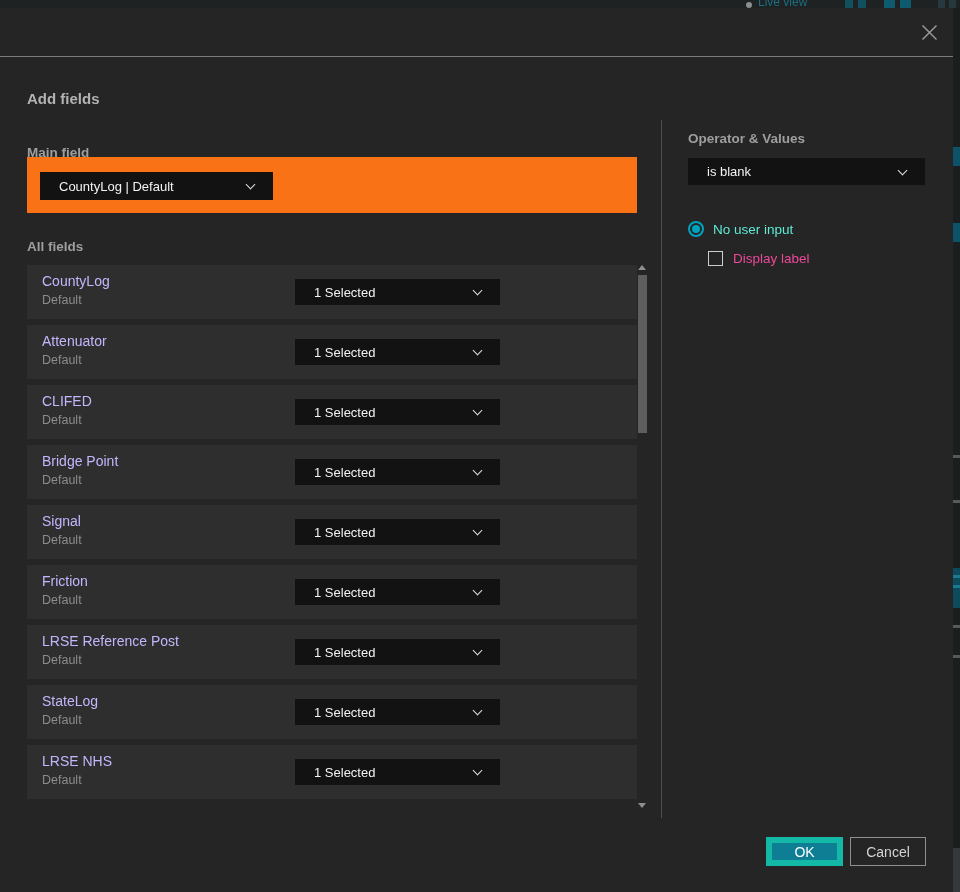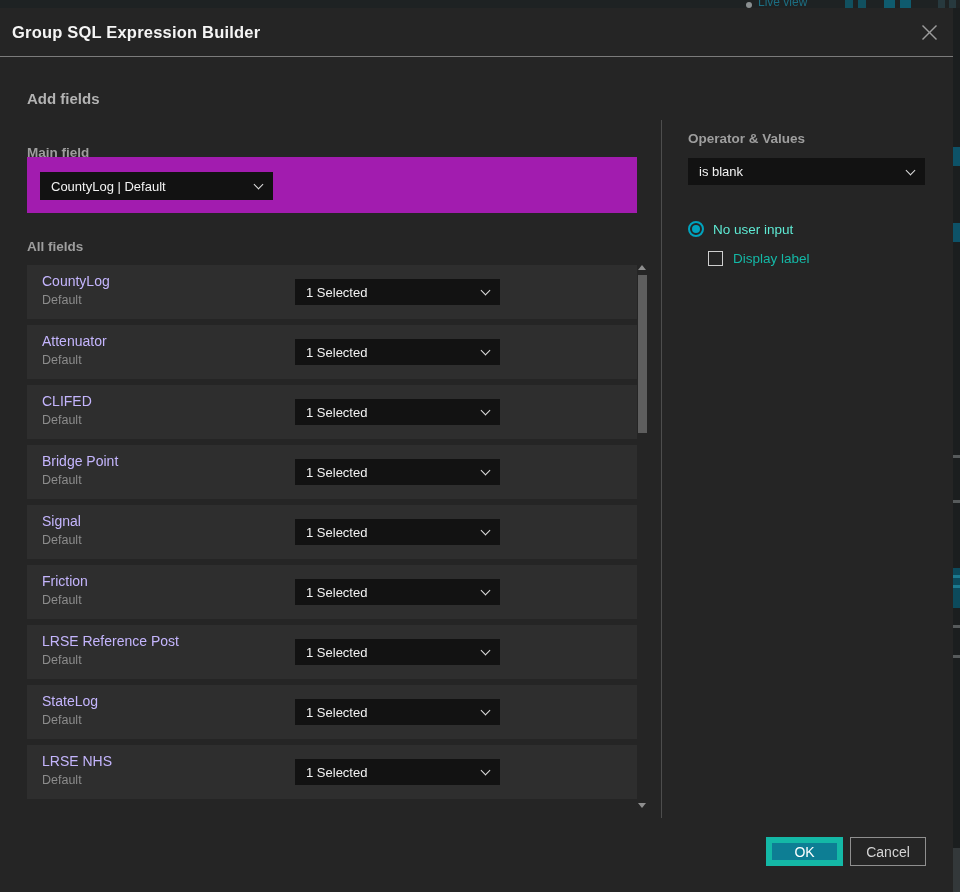--- a/index.html
+++ b/index.html
@@ -21,24 +21,24 @@
 
   #dlg-header { position:absolute; left:0; top:0; width:100%; height:49px;
                 border-bottom:1px solid #7b7b7b; display:flex; align-items:center; padding:0 12px; }
   #dlg-title { font-size:16.5px; font-weight:600; color:#f5f5f5; letter-spacing:.2px; }
   #dlg-close { position:absolute; right:13px; top:13px; width:22px; height:22px; cursor:pointer;
                display:flex; align-items:center; justify-content:center; }
 
   .h-add { position:absolute; left:27px; top:82px; font-size:15px; font-weight:700; color:#b3b3b3; }
   .h-sub { position:absolute; font-size:13.5px; font-weight:700; color:#9e9e9e; }
 
-  .panel { position:absolute; background:#a21caf; }
+  .panel { position:absolute; background:#f97316; }
 
   .dd { position:absolute; background:#121212; display:flex; align-items:center;
-        padding:0 11px; color:#f2f2f2; font-size:13px; cursor:pointer; }
+        padding:0 19px; color:#f2f2f2; font-size:13px; cursor:pointer; }
   .dd .dd-label { white-space:nowrap; overflow:hidden; }
   .chev { margin-left:auto; width:7px; height:7px; border-right:1.6px solid #dedede;
           border-bottom:1.6px solid #dedede; transform:rotate(45deg); margin-top:-3px; flex:none; }
   .cal { margin-right:9px; flex:none; display:flex; }
 
   
   #field-list { position:absolute; left:27px; top:257px; width:610px; }
   .field-row { position:relative; height:54px; background:#2e2e2e; margin-bottom:6px; }
   .field-row .fname { position:absolute; left:15px; top:8px;  font-size:14px;   color:#c4b5fd; }
   .field-row .fsub  { position:absolute; left:15px; top:28px; font-size:12.5px; color:#8c8c8c; }
@@ -56,21 +56,21 @@
 
   
   .radio-row { position:absolute; left:688px; top:213px; display:flex; align-items:center; cursor:pointer; }
   .radio-outer { width:16px; height:16px; border-radius:50%; border:2px solid #00a3be;
                  display:flex; align-items:center; justify-content:center; flex:none; }
   .radio-inner { width:8px; height:8px; border-radius:50%; background:#00a3be; }
   .radio-row .lbl { margin-left:9px; font-size:13.5px; color:#5eead4; }
 
   .check-row { position:absolute; left:708px; top:243px; display:flex; align-items:center; cursor:pointer; }
   .checkbox { width:15px; height:15px; border:1.6px solid #cfcfcf; background:transparent; flex:none; }
-  .check-row .lbl { margin-left:10px; font-size:13.5px; color:#14b8a6; }
+  .check-row .lbl { margin-left:10px; font-size:13.5px; color:#ec4899; }
 
   
   .btn { position:absolute; top:829px; height:29px; display:flex; align-items:center;
          justify-content:center; font-size:14px; cursor:pointer; }
   #btn-ok { left:766px; width:77px; background:#0d7e94; color:#ffffff; border:6px solid #14b8a6; }
   #btn-cancel { left:850px; width:76px; background:transparent; color:#d4d4d4; border:1px solid #8f8f8f; }
 </style>
 </head>
 <body>
 
@@ -96,21 +96,20 @@
   <div class="rfrag" style="top:567px;height:3px;background:#1b7a90"></div>
   <div class="rfrag" style="top:577px;height:3px;background:#1b7a90"></div>
   <div class="rfrag" style="top:617px;height:3px;background:#565a5b"></div>
   <div class="rfrag" style="top:647px;height:3px;background:#565a5b"></div>
   <div class="rfrag" style="top:840px;height:44px;background:#33383a"></div>
 </div>
 
 <div id="dialog">
 
   <div id="dlg-header">
-    <span id="dlg-title">Group SQL Expression Builder</span>
     <div id="dlg-close">
       <svg width="17" height="17" viewBox="0 0 17 17">
         <line x1="1.5" y1="1.5" x2="15.5" y2="15.5" stroke="#9c9c9c" stroke-width="1.4"></line>
         <line x1="15.5" y1="1.5" x2="1.5" y2="15.5" stroke="#9c9c9c" stroke-width="1.4"></line>
       </svg>
     </div>
   </div>
 
   <div class="h-add">Add fields</div>
 

